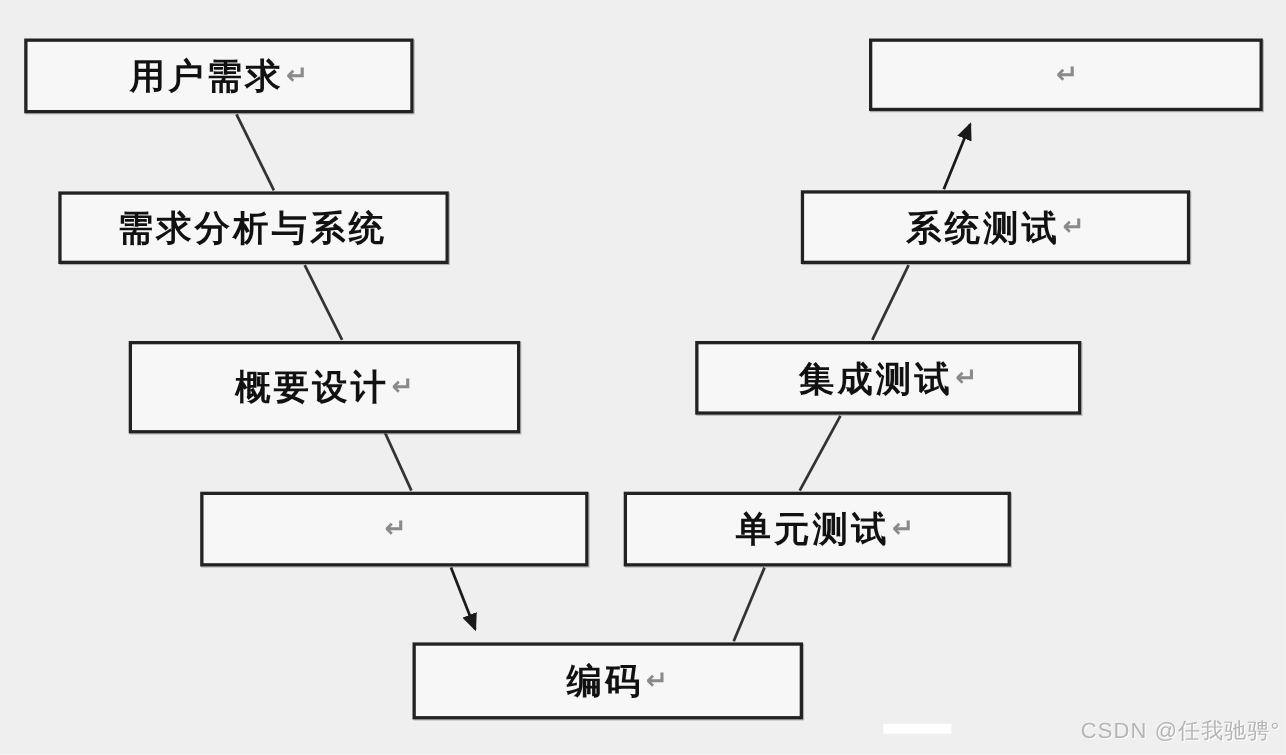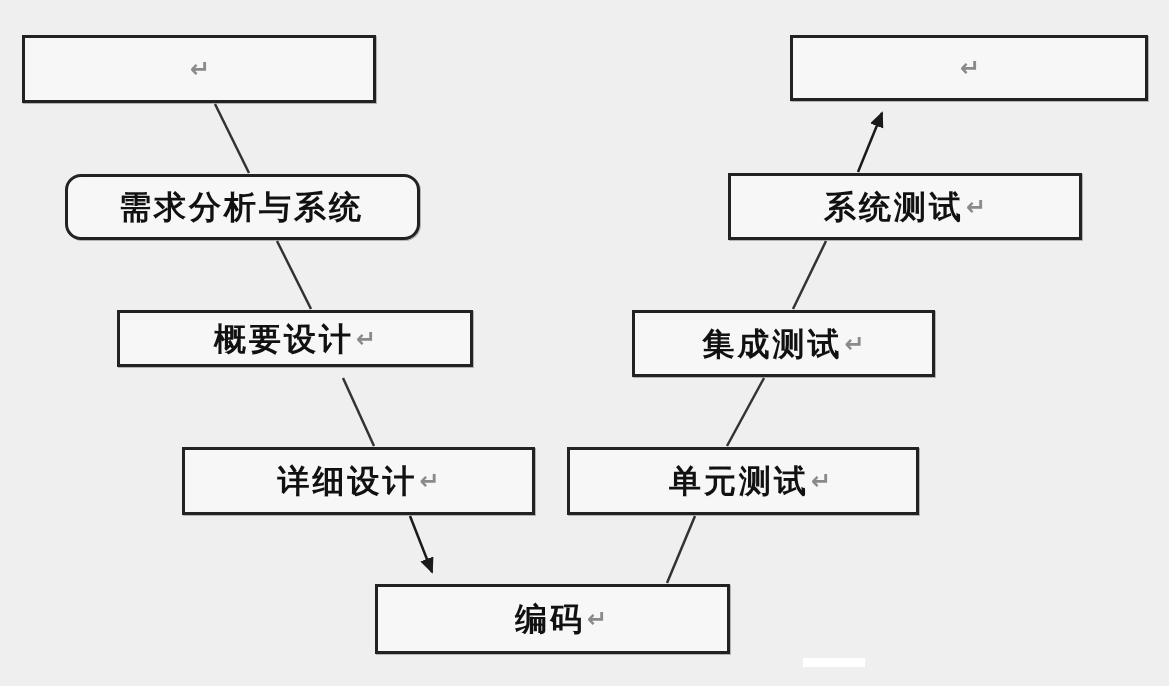--- a/index.html
+++ b/index.html
@@ -80,57 +80,58 @@
     <line x1="277" y1="241" x2="311" y2="309" stroke="#333333" stroke-width="2.5"></line>
     <line x1="343" y1="378" x2="374" y2="446" stroke="#333333" stroke-width="2.5"></line>
     <line x1="410" y1="516" x2="432" y2="572" stroke="#1a1a1a" stroke-width="2.5" marker-end="url(#arrowhead)"></line>
     <line x1="667" y1="583" x2="695" y2="516" stroke="#333333" stroke-width="2.5"></line>
     <line x1="727" y1="446" x2="764" y2="378" stroke="#333333" stroke-width="2.5"></line>
     <line x1="793" y1="309" x2="826" y2="241" stroke="#333333" stroke-width="2.5"></line>
     <line x1="858" y1="172" x2="882" y2="113" stroke="#1a1a1a" stroke-width="2.5" marker-end="url(#arrowhead)"></line>
   </svg>
 
   <div class="node" style="left:22px; top:35px; width:354px; height:68px;">
+    <span class="label">用户需求</span>
       <span class="mark">↵</span>
   </div>
 
-  <div class="node" style="left:65px; top:174px; width:355px; height:66px;border-radius:16px;">
+  <div class="node" style="left:53px; top:174px; width:355px; height:66px;">
     <span class="label">需求分析与系统</span>
       <span class="mark"></span>
   </div>
 
-  <div class="node" style="left:117px; top:310px; width:356px; height:57px;">
+  <div class="node" style="left:117px; top:310px; width:356px; height:84px;">
     <span class="label">概要设计</span>
       <span class="mark">↵</span>
   </div>
 
   <div class="node" style="left:182px; top:447px; width:353px; height:68px;">
-    <span class="label">详细设计</span>
       <span class="mark">↵</span>
   </div>
 
   <div class="node" style="left:375px; top:584px; width:355px; height:70px;padding-left:17px;">
     <span class="label">编码</span>
       <span class="mark">↵</span>
   </div>
 
   <div class="node" style="left:567px; top:447px; width:352px; height:68px;padding-left:14px;">
     <span class="label">单元测试</span>
       <span class="mark">↵</span>
   </div>
 
-  <div class="node" style="left:632px; top:310px; width:303px; height:67px;text-align:right;">
+  <div class="node" style="left:632px; top:310px; width:351px; height:67px;text-align:right;">
     <span class="label">集成测试</span>
       <span class="mark">↵</span>
   </div>
 
   <div class="node" style="left:728px; top:173px; width:354px; height:67px;">
     <span class="label">系统测试</span>
       <span class="mark">↵</span>
   </div>
 
   <div class="node" style="left:790px; top:35px; width:358px; height:66px;">
       <span class="mark">↵</span>
   </div>
 
   <div class="wm-backdrop"></div>
+  <div class="watermark">CSDN @任我驰骋°</div>
 
 </div>
 
 </body></html>

